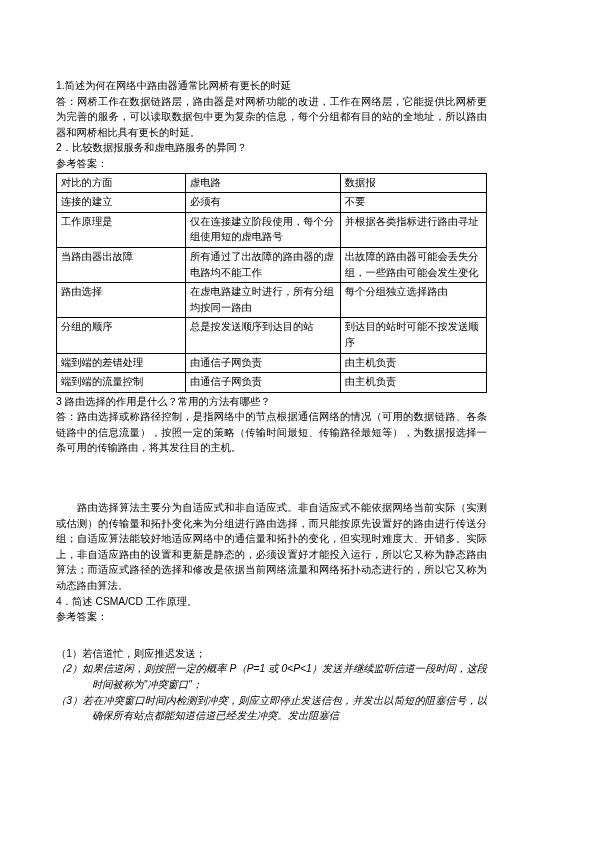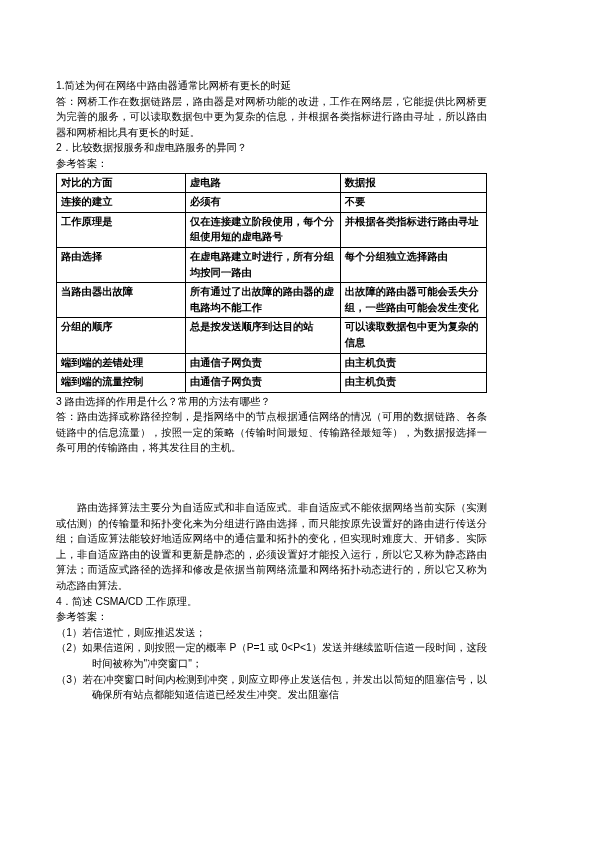--- a/index.html
+++ b/index.html
@@ -25,55 +25,56 @@
     line-height: 15.6px;
   }
   .para {
     margin: 0;
     text-align: justify;
     text-justify: inter-ideograph;
   }
   .hang {
     padding-left: 19px;
     text-indent: -19px;
+    margin-top: 21px;
   }
   .hang2 {
     padding-left: 36px;
     text-indent: -36px;
+    font-style: italic;
   }
   .bodyindent {
     text-indent: 21px;
     margin-top: 44px;
   }
   table.compare {
     border-collapse: collapse;
     width: 100%;
     margin: 1px 0 1px 0;
     table-layout: fixed;
-    font-weight: bold;
   }
   table.compare td {
     border: 1px solid #000000;
     padding: 1px 4px 2px 4px;
     font-size: 10.3px;
     line-height: 15.6px;
     vertical-align: top;
   }
   table.compare col.c1 { width: 30%; }
   table.compare col.c2 { width: 36%; }
   table.compare col.c3 { width: 34%; }
 </style>
 </head>
 <body>
 
 <div class="page">
   <div class="doc">
 
     <p class="para">1.简述为何在网络中路由器通常比网桥有更长的时延</p>
-    <p class="para">答：网桥工作在数据链路层，路由器是对网桥功能的改进，工作在网络层，它能提供比网桥更为完善的服务，可以读取数据包中更为复杂的信息，并根据各类指标进行路由寻址，所以路由器和网桥相比具有更长的时延。</p>
+    <p class="para">答：网桥工作在数据链路层，路由器是对网桥功能的改进，工作在网络层，它能提供比网桥更为完善的服务，可以读取数据包中更为复杂的信息，每个分组都有目的站的全地址，所以路由器和网桥相比具有更长的时延。</p>
     <p class="para">2．比较数据报服务和虚电路服务的异同？</p>
     <p class="para">参考答案：</p>
 
     <table class="compare">
       <colgroup>
           <col class="c1">
           <col class="c2">
           <col class="c3">
         </colgroup>
       <tbody>
@@ -86,33 +87,33 @@
           <td>连接的建立</td>
           <td>必须有</td>
           <td>不要</td>
         </tr>
         <tr>
           <td>工作原理是</td>
           <td>仅在连接建立阶段使用，每个分组使用短的虚电路号</td>
           <td>并根据各类指标进行路由寻址</td>
         </tr>
         <tr>
+          <td>当路由器出故障</td>
+          <td>所有通过了出故障的路由器的虚电路均不能工作</td>
+          <td>出故障的路由器可能会丢失分组，一些路由可能会发生变化</td>
+        </tr>
+        <tr>
           <td>路由选择</td>
           <td>在虚电路建立时进行，所有分组均按同一路由</td>
           <td>每个分组独立选择路由</td>
         </tr>
         <tr>
-          <td>当路由器出故障</td>
-          <td>所有通过了出故障的路由器的虚电路均不能工作</td>
-          <td>出故障的路由器可能会丢失分组，一些路由可能会发生变化</td>
-        </tr>
-        <tr>
           <td>分组的顺序</td>
           <td>总是按发送顺序到达目的站</td>
-          <td>可以读取数据包中更为复杂的信息</td>
+          <td>到达目的站时可能不按发送顺序</td>
         </tr>
         <tr>
           <td>端到端的差错处理</td>
           <td>由通信子网负责</td>
           <td>由主机负责</td>
         </tr>
         <tr>
           <td>端到端的流量控制</td>
           <td>由通信子网负责</td>
           <td>由主机负责</td>

